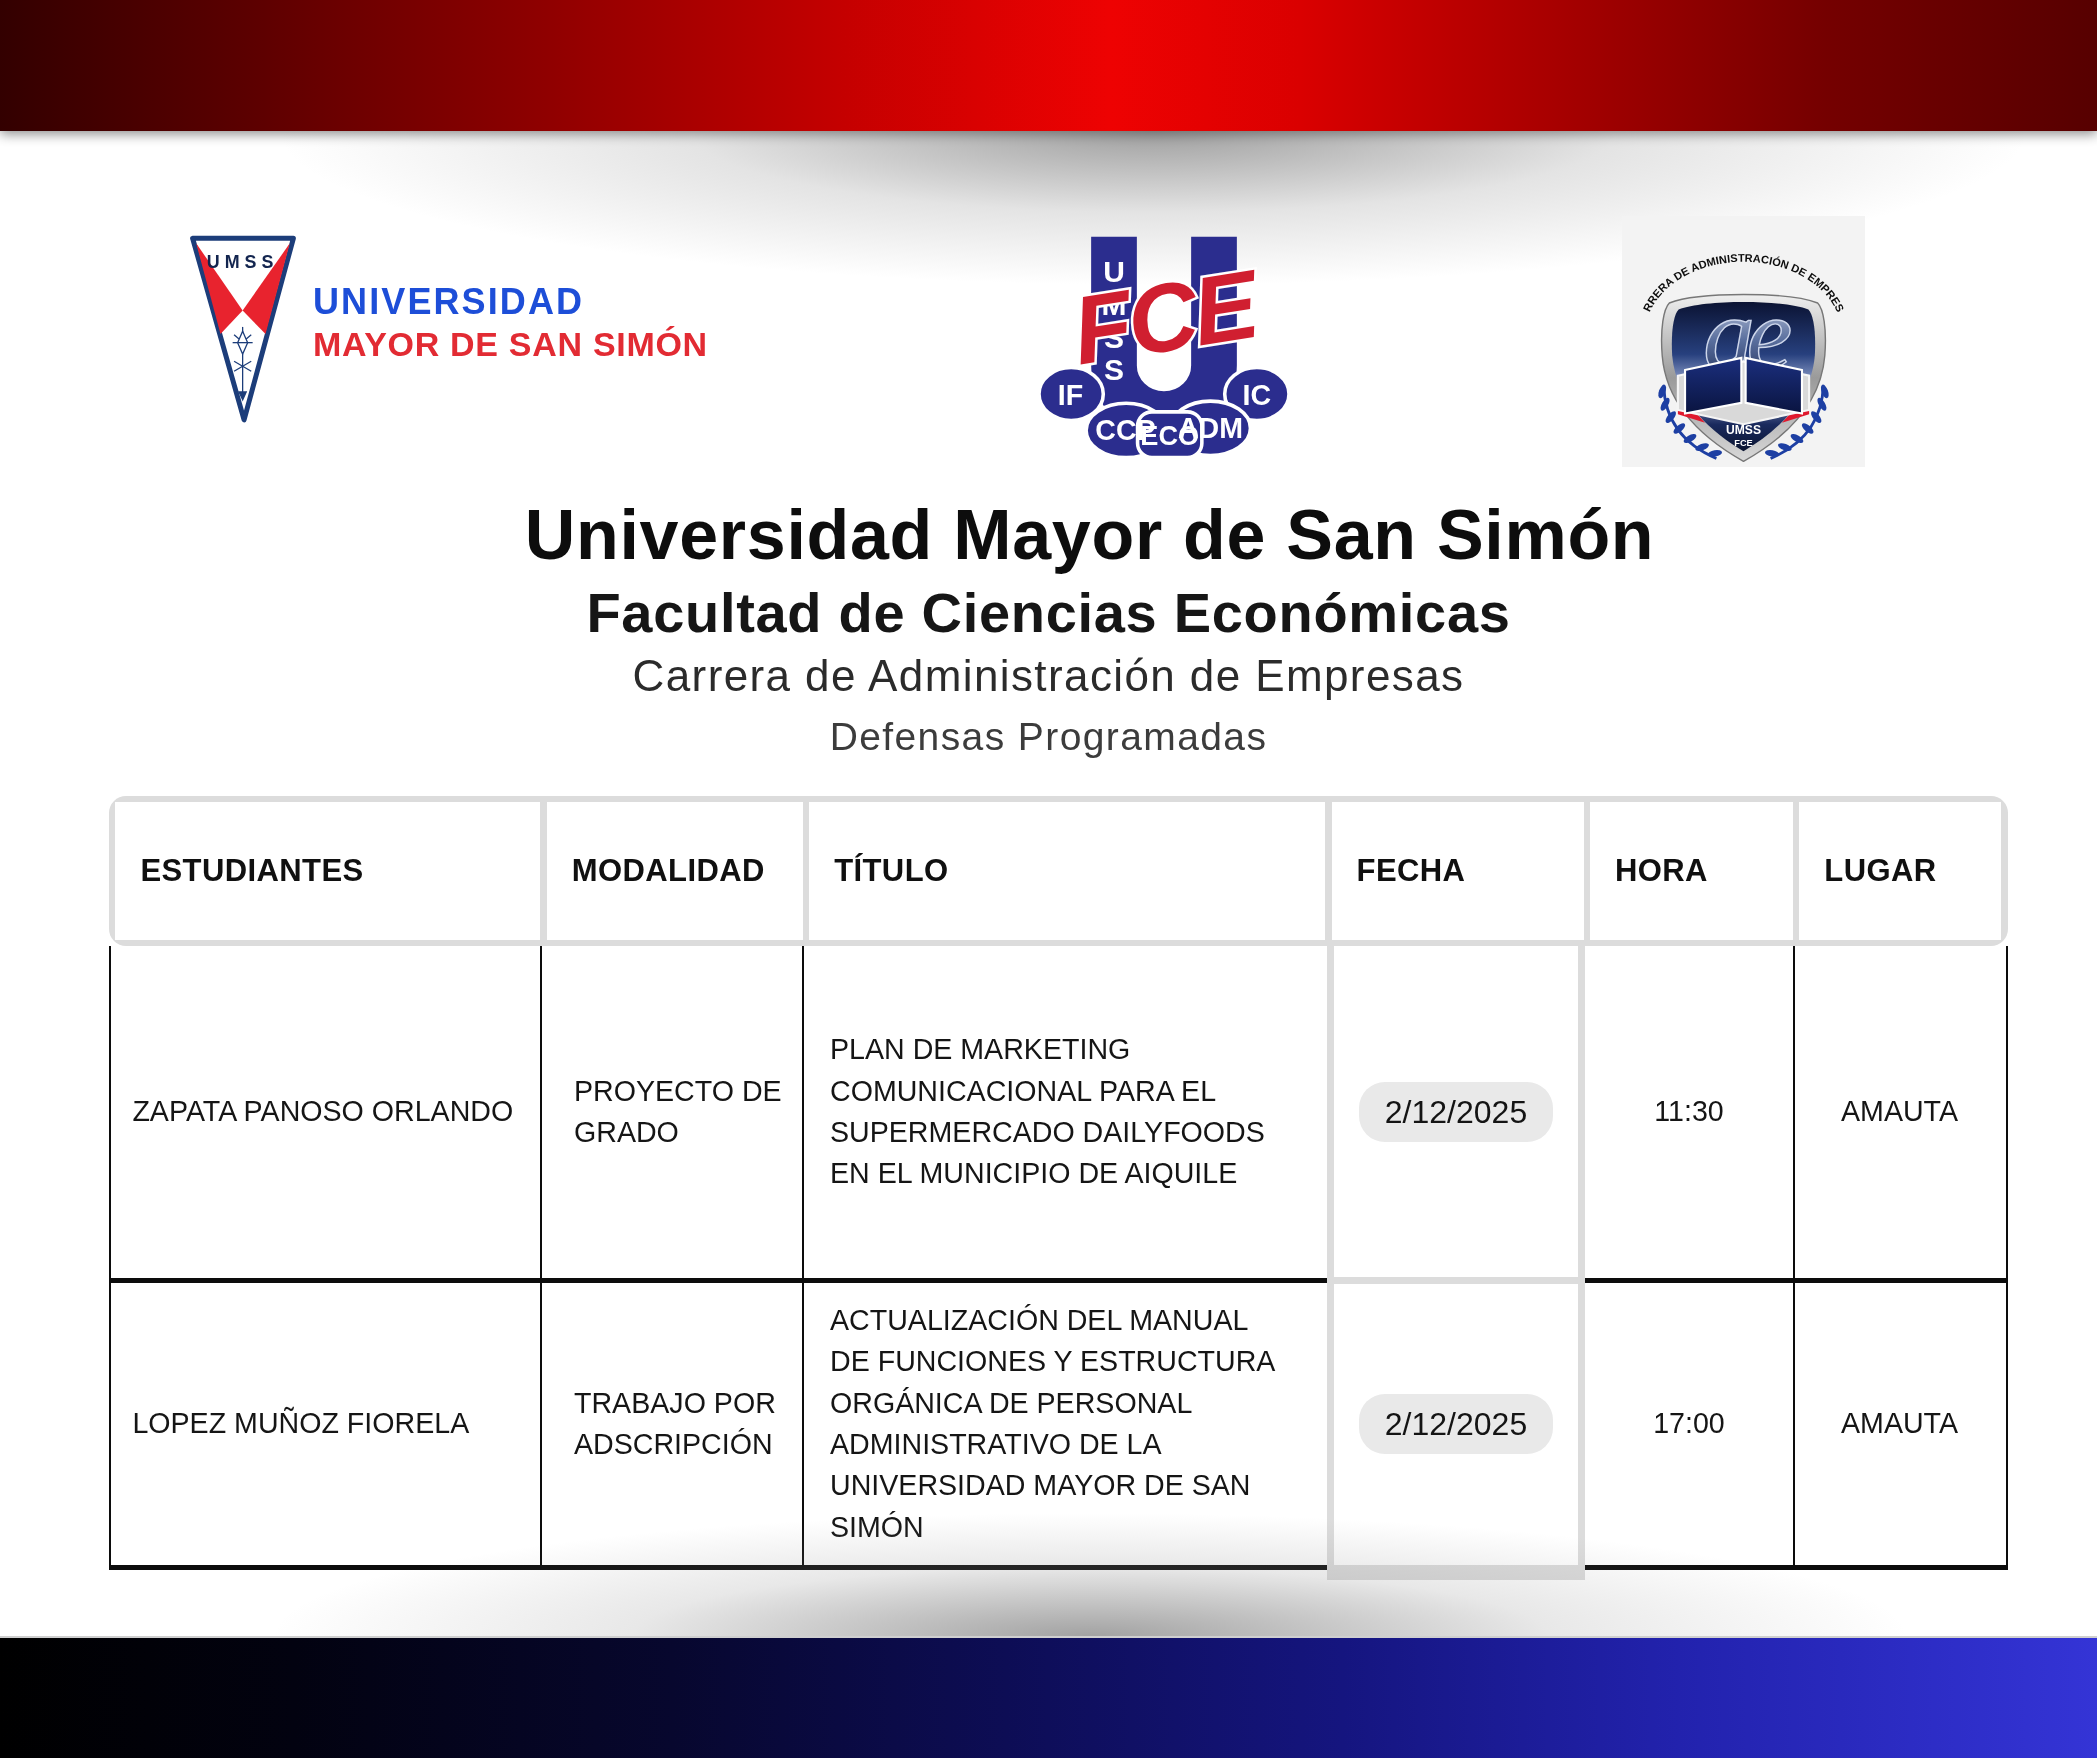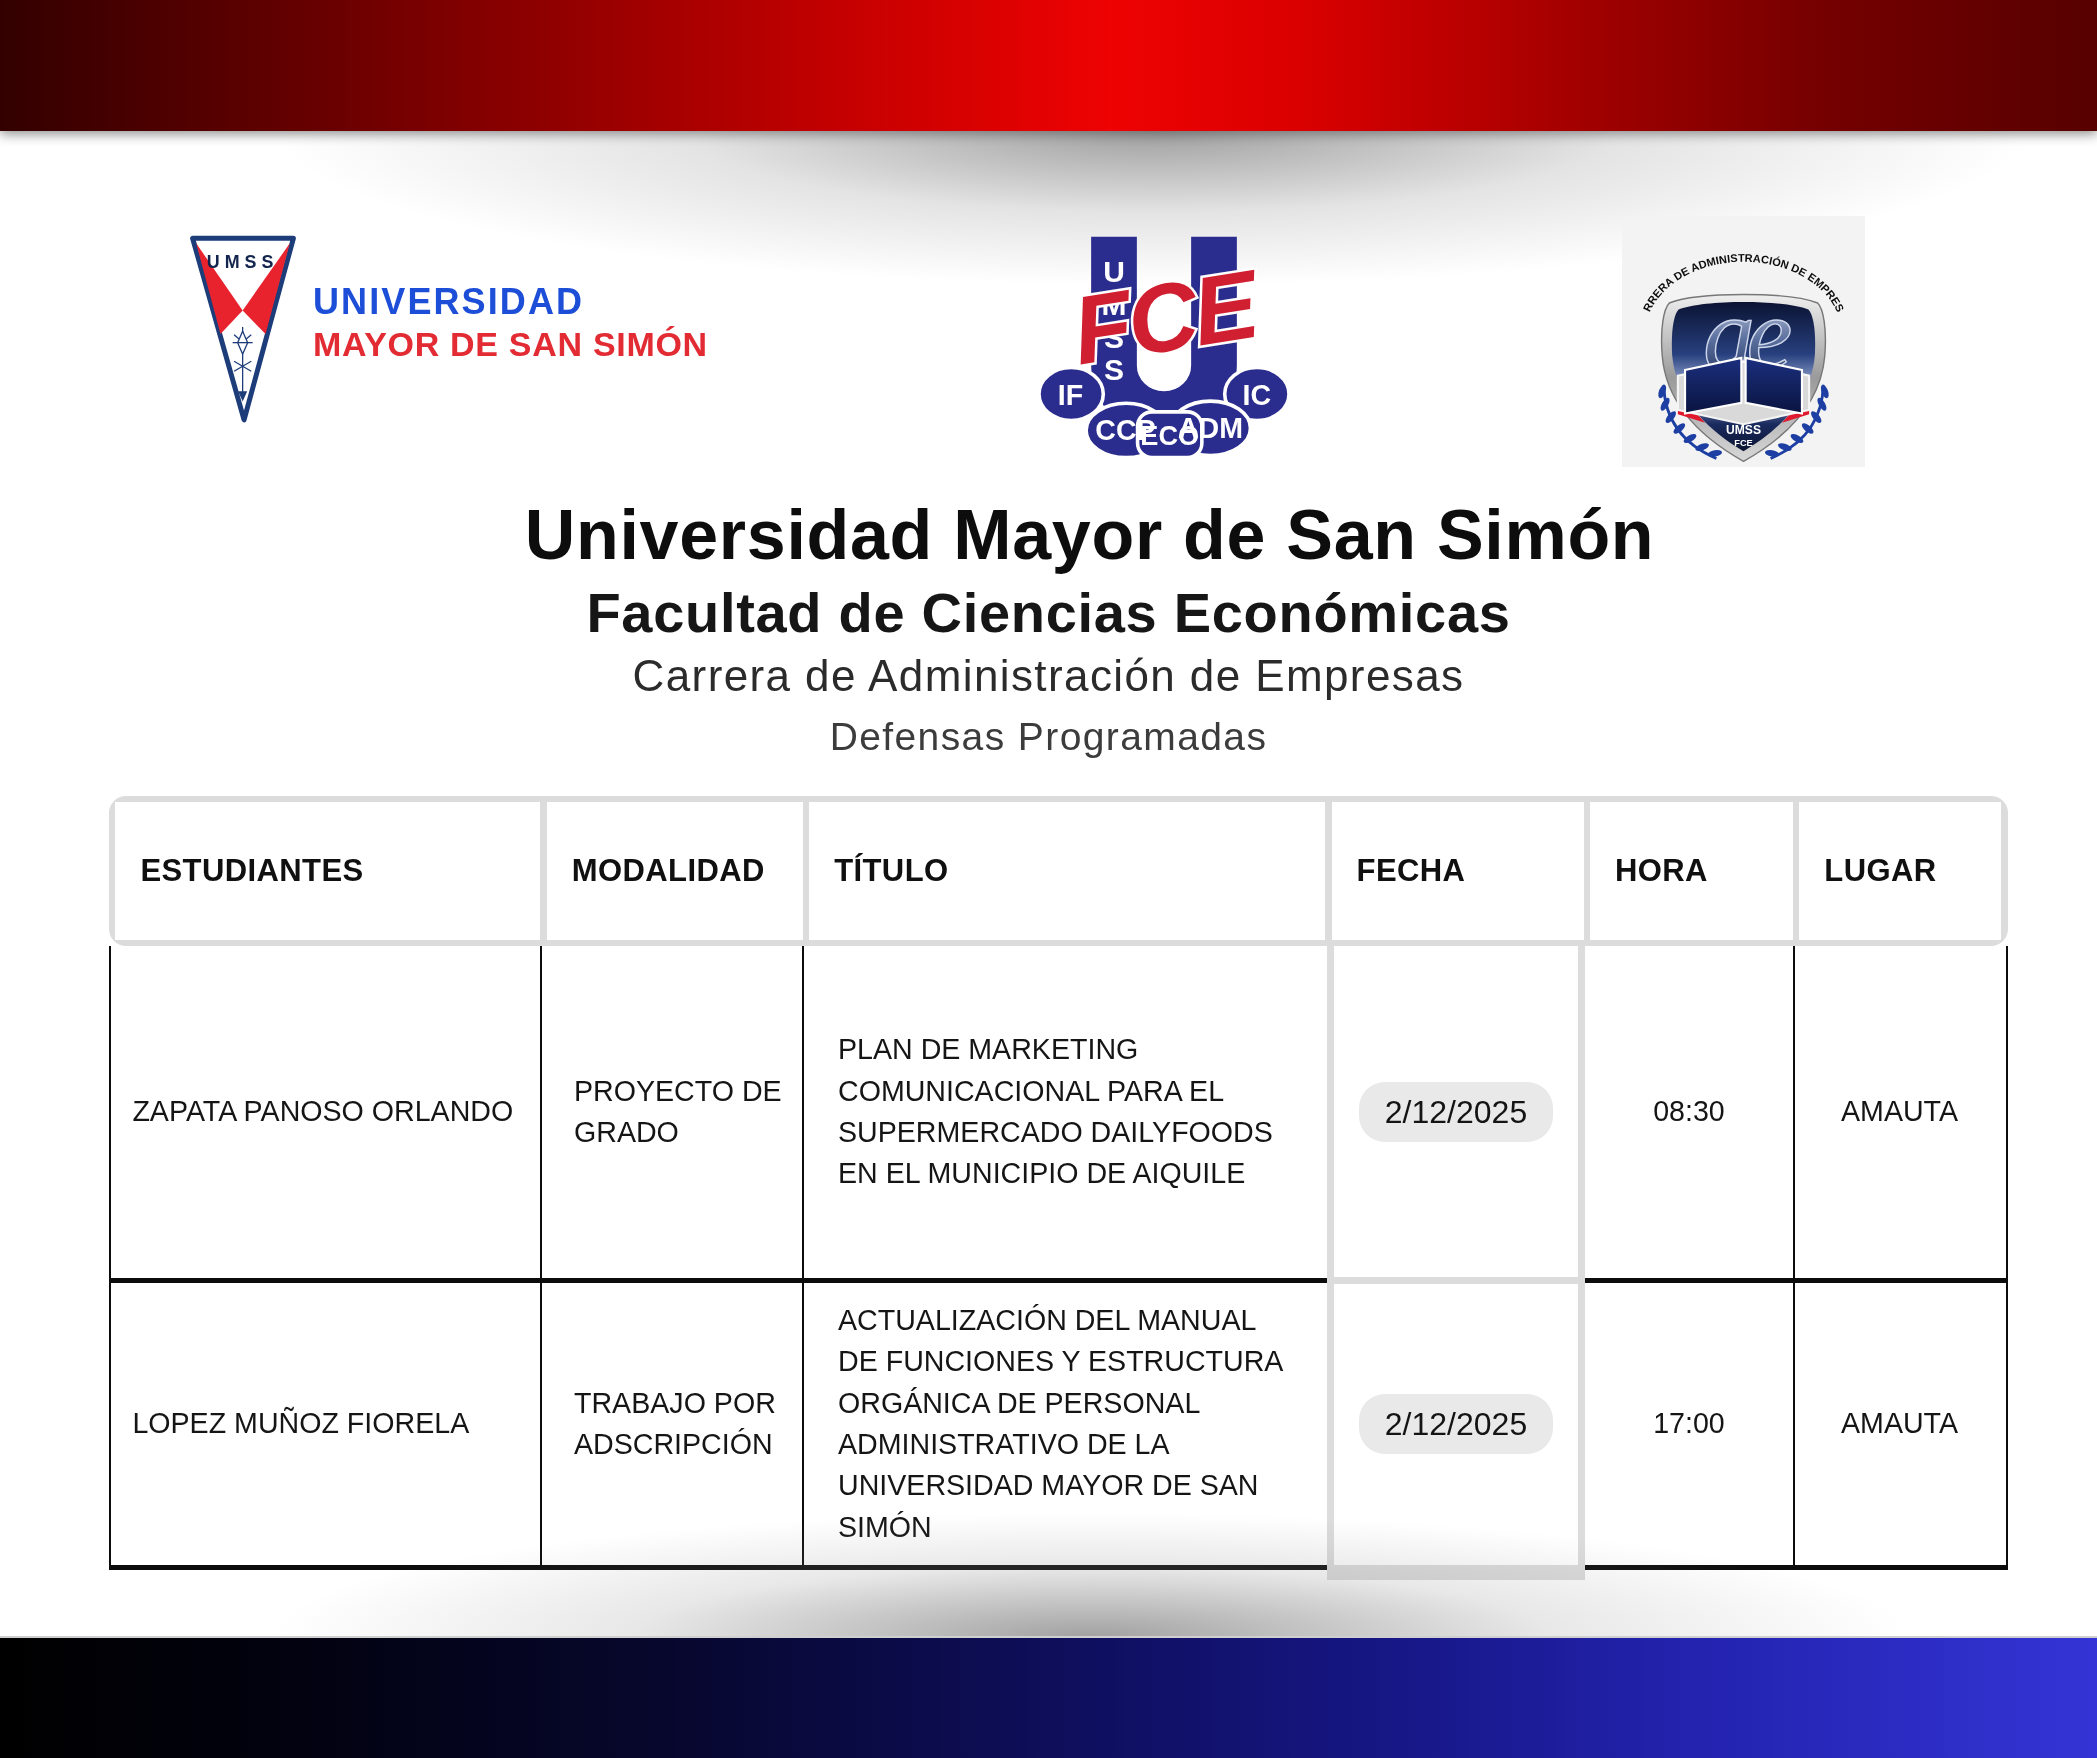--- a/index.html
+++ b/index.html
@@ -70,21 +70,21 @@
   .tr { display:grid; grid-template-columns:431px 262px 523px 258px 210px 209px; box-sizing:border-box; }
   .tr.r1 { height:332px; }
   .tr.r2 { height:287px; }
   .tr + .tr { border-top:5px solid #0c0c0c; }
   .td {
     position:relative; display:flex; align-items:center; box-sizing:border-box;
     font-size:28.6px; color:#151515; line-height:1.45;
   }
   .td.c-est { padding-left:21.4px; padding-right:11.4px; border-right:2.9px solid #0c0c0c; }
   .td.c-mod { padding-left:32px; padding-right:17px; border-right:2.9px solid #0c0c0c; }
-  .td.c-tit { padding-left:34px; padding-right:34px; }
+  .td.c-tit { padding-left:26px; padding-right:34px; }
   .td.c-fec { justify-content:center; border-left:7.1px solid #dcdcdc; border-right:7.1px solid #dcdcdc; }
   .td.c-hor { justify-content:center; border-right:2.9px solid #0c0c0c; }
   .td.c-lug { justify-content:center; }
   .tr + .tr .c-fec::before {
     content:""; position:absolute; left:-7.1px; right:-7.1px; top:-5.7px; height:7.1px; background:#dcdcdc;
   }
   .tr:last-child .c-fec::after {
     content:""; position:absolute; left:-7.1px; right:-7.1px; bottom:-15px; height:15px; background:#dcdcdc;
   }
   .pill {
@@ -231,21 +231,21 @@
         <div class="td c-mod">
             <span>PROYECTO DE GRADO</span>
           </div>
         <div class="td c-tit">
             <span>PLAN DE MARKETING COMUNICACIONAL PARA EL SUPERMERCADO DAILYFOODS EN EL MUNICIPIO DE AIQUILE</span>
           </div>
         <div class="td c-fec">
             <span class="pill">2/12/2025</span>
           </div>
         <div class="td c-hor">
-            <span>08:30</span>
+            <span>11:30</span>
           </div>
         <div class="td c-lug">
             <span>AMAUTA</span>
           </div>
       </div>
       <div class="tr r2">
         <div class="td c-est">
             <span>LOPEZ MUÑOZ FIORELA</span>
           </div>
         <div class="td c-mod">

